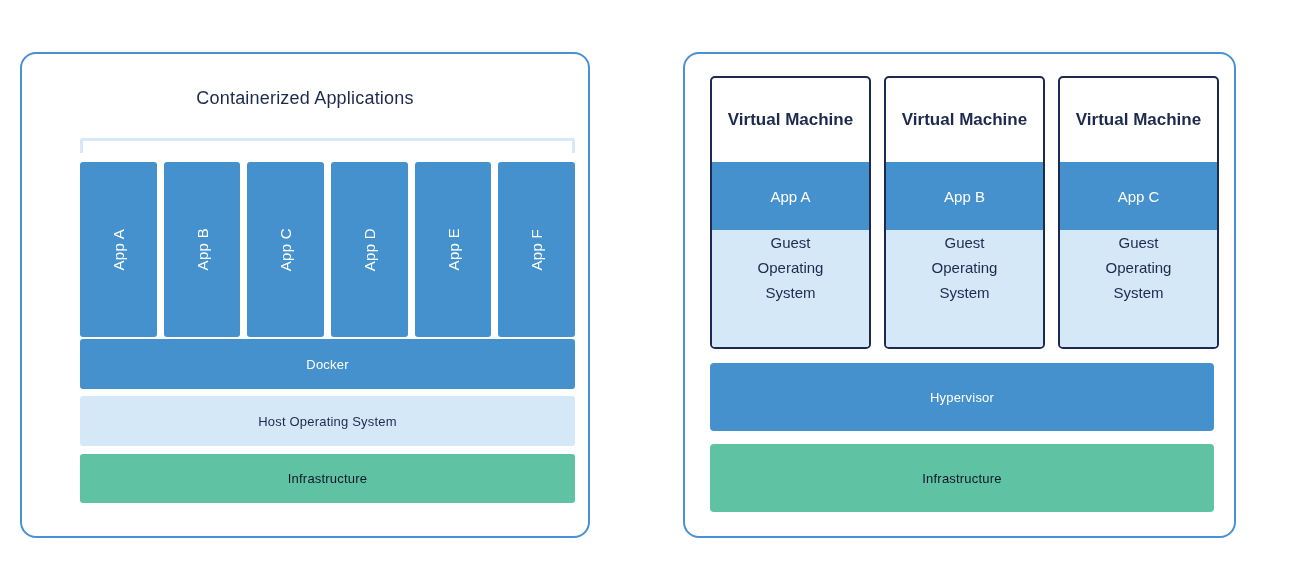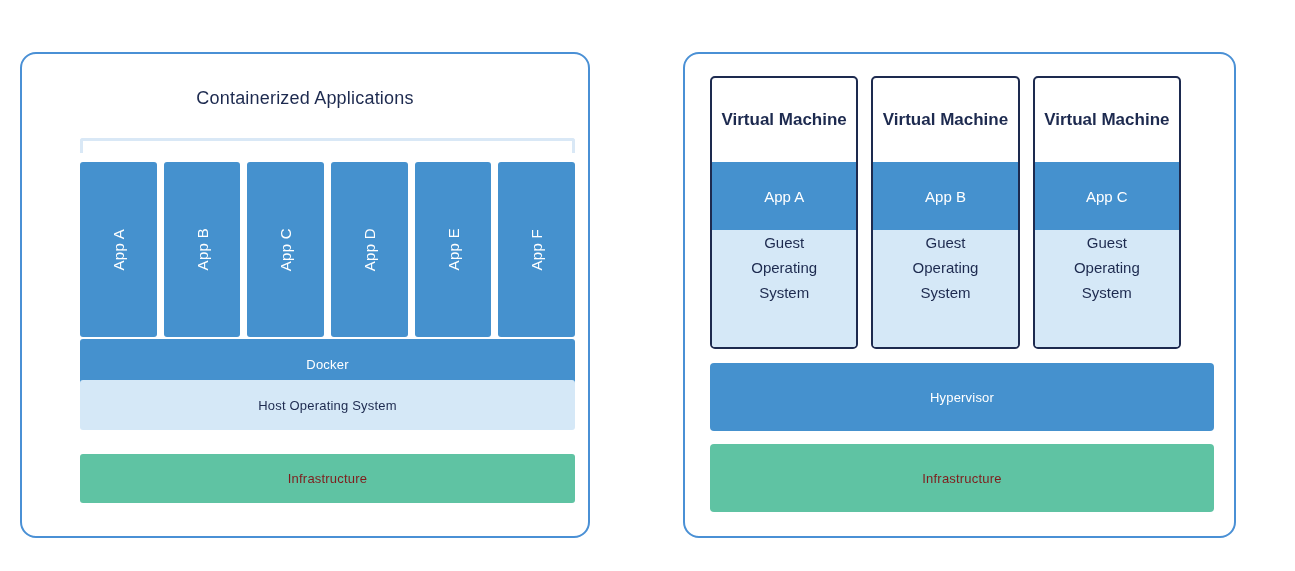--- a/index.html
+++ b/index.html
@@ -62,27 +62,27 @@
   }
   .layer{
     position:absolute;left:58px;width:495px;
     border-radius:3px;
     display:flex;align-items:center;justify-content:center;
     font-size:13px;
     letter-spacing:.2px;
   }
   .layer-blue{background:var(--blue);color:#ffffff;}
   .layer-light{background:var(--light_blue);color:var(--navy);}
-  .layer-green{background:var(--green);color:#7f1d1d;}
+  .layer-green{background:var(--green);color:#0f172a;}
   .layer-docker{top:285px;height:50px;}
-  .layer-host{top:326px;height:50px;}
+  .layer-host{top:342px;height:50px;}
   .layer-infra-left{top:400px;height:49px;}
 
   .vm-row{
-    position:absolute;left:25px;top:22px;width:471px;height:273px;
+    position:absolute;left:25px;top:22px;width:509px;height:273px;
     display:flex;gap:13px;
   }
   .vm-box{
     flex:1;
     border:2px solid var(--navy);
     border-radius:5px;
     background:#ffffff;
     overflow:hidden;
     display:flex;flex-direction:column;
   }

